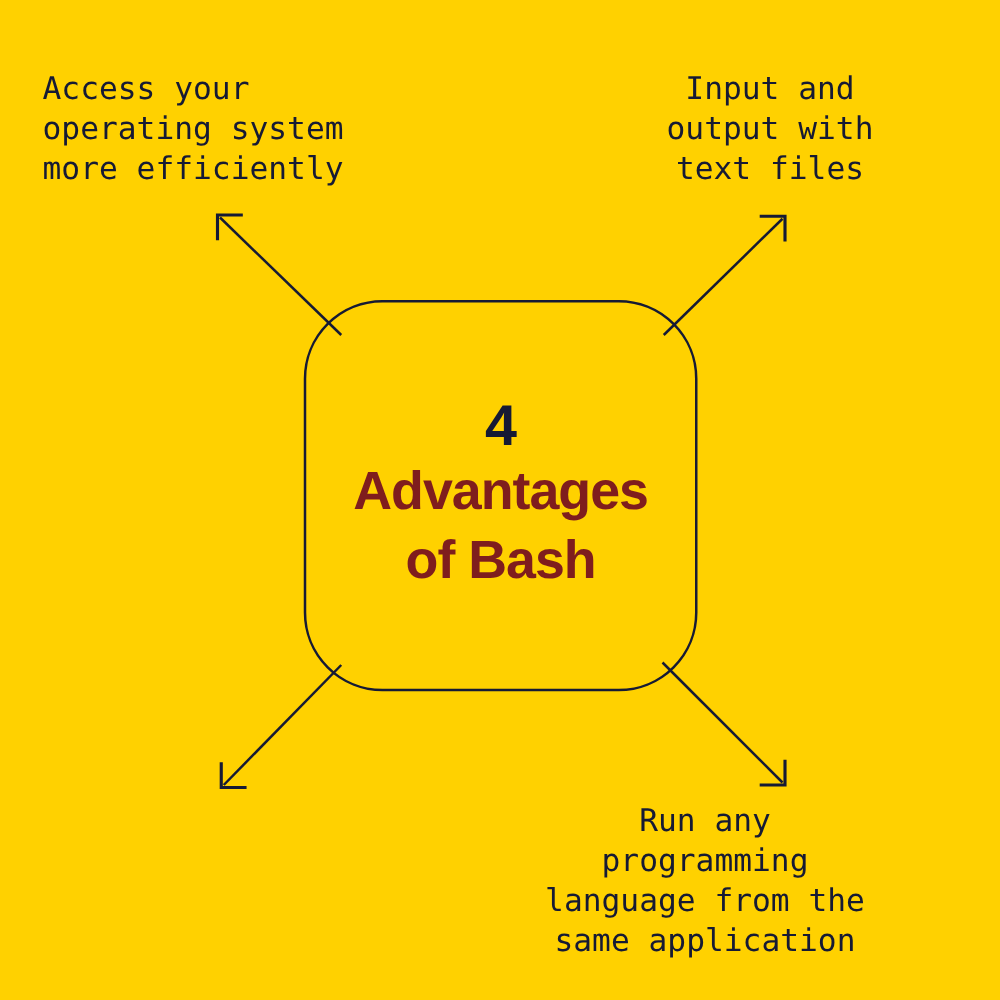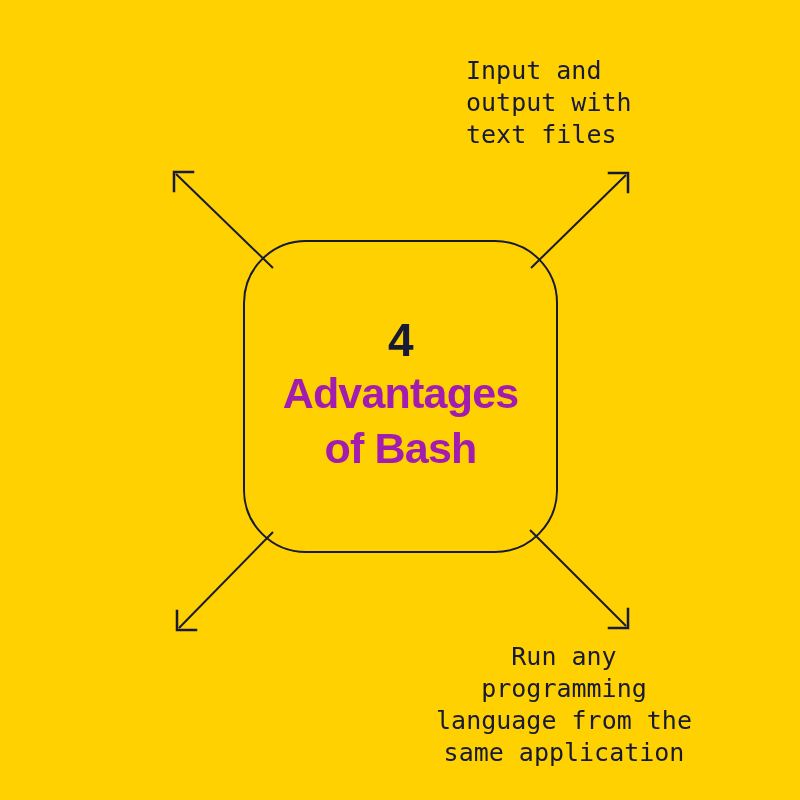--- a/index.html
+++ b/index.html
@@ -51,21 +51,21 @@
     font-size: 46px;
     line-height: 52px;
     color: #161A34;
     letter-spacing: -0.5px;
   }
   #center-node .headline {
     font-family: "Liberation Sans", sans-serif;
     font-weight: bold;
     font-size: 43px;
     line-height: 55px;
-    color: #a21caf;
+    color: #7f1d1d;
     text-align: center;
     letter-spacing: -0.8px;
     white-space: pre-line;
   }
 
   
   .corner-label {
     position: absolute;
     font-family: "DejaVu Sans Mono", monospace;
     font-size: 25px;
@@ -77,21 +77,21 @@
   #label-top-left {
     left: 34px;
     top: 55px;
     width: 300px;
     text-align: left;
   }
   #label-top-right {
     right: 34px;
     top: 55px;
     width: 300px;
-    text-align: left;
+    text-align: center;
   }
   #label-bottom-left {
     left: 34px;
     top: 648px;
     width: 300px;
     text-align: right;
   }
   #label-bottom-right {
     right: 26px;
     top: 641px;
@@ -128,20 +128,23 @@
       <polyline points="609,628 628,628 628,609" fill="none" stroke="#161A34" stroke-width="2.5" stroke-linecap="square"></polyline>
     </g>
   </svg>
 
   <div id="center-node">
     <div class="count">4</div>
     <div class="headline">Advantages
 of Bash</div>
   </div>
 
+  <div class="corner-label" id="label-top-left">Access your
+operating system
+more efficiently</div>
 
   <div class="corner-label" id="label-top-right">Input and
 output with
 text files</div>
 
 
   <div class="corner-label" id="label-bottom-right">Run any
 programming
 language from the
 same application</div>

